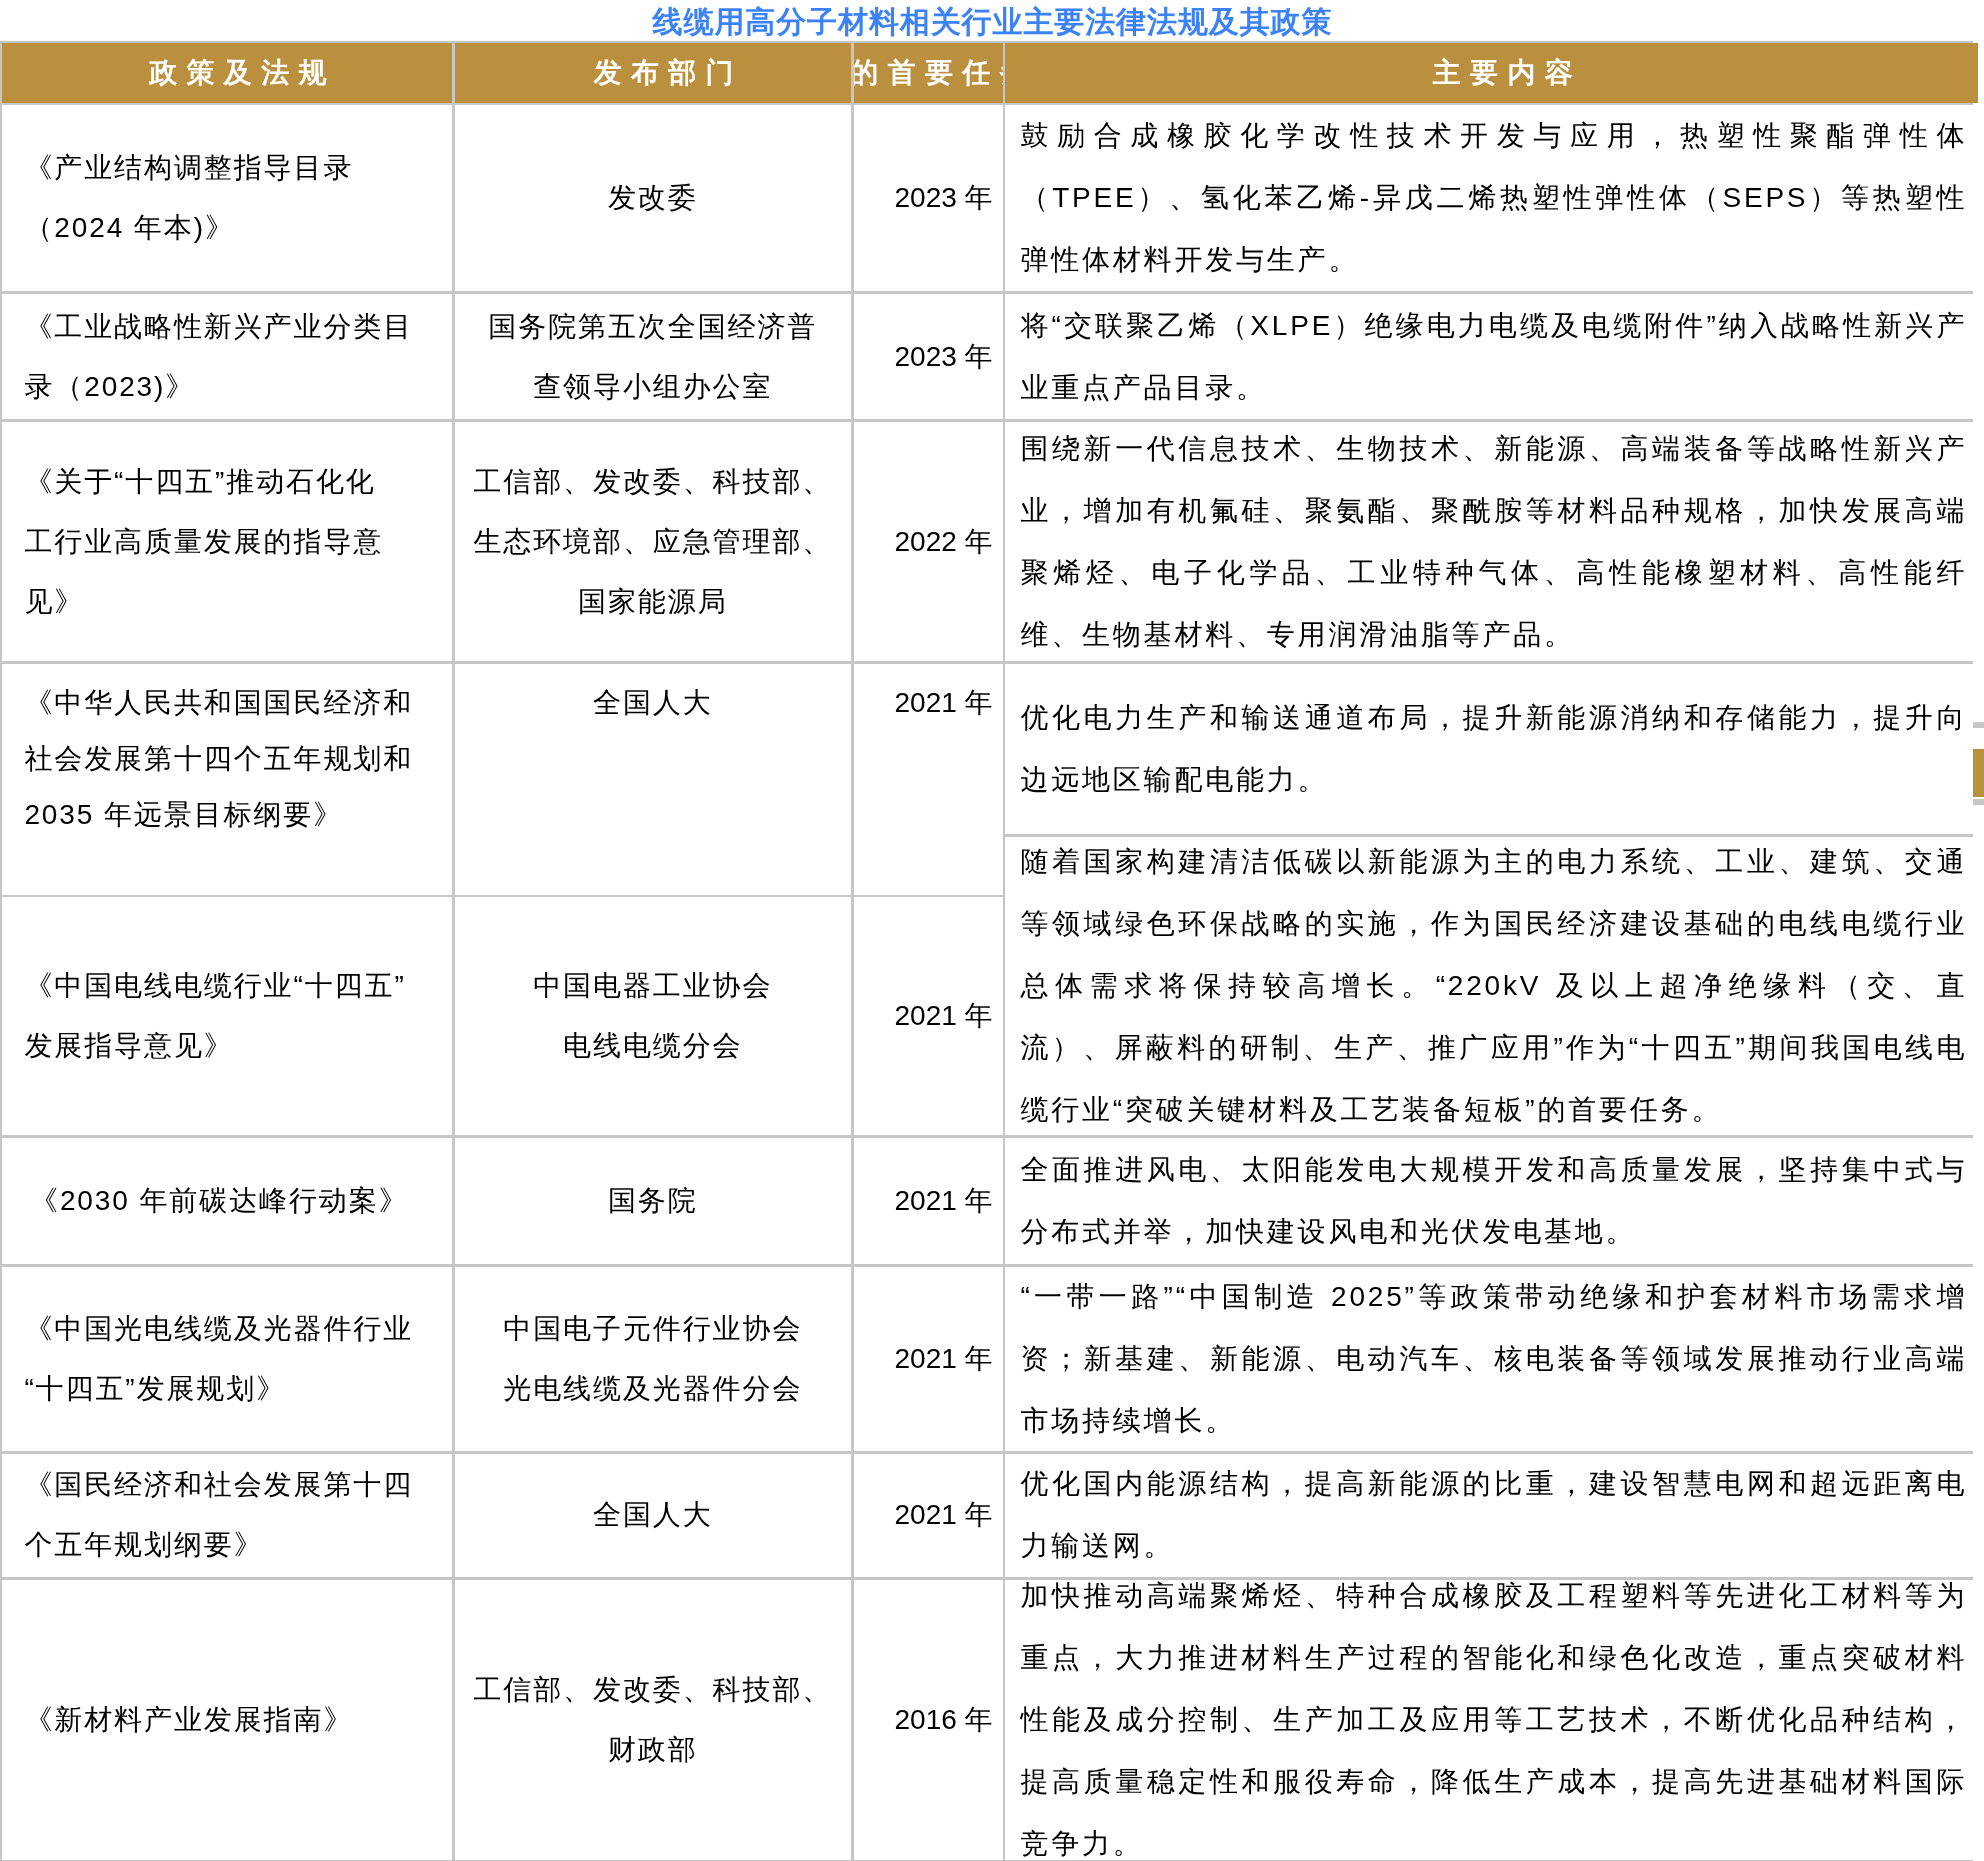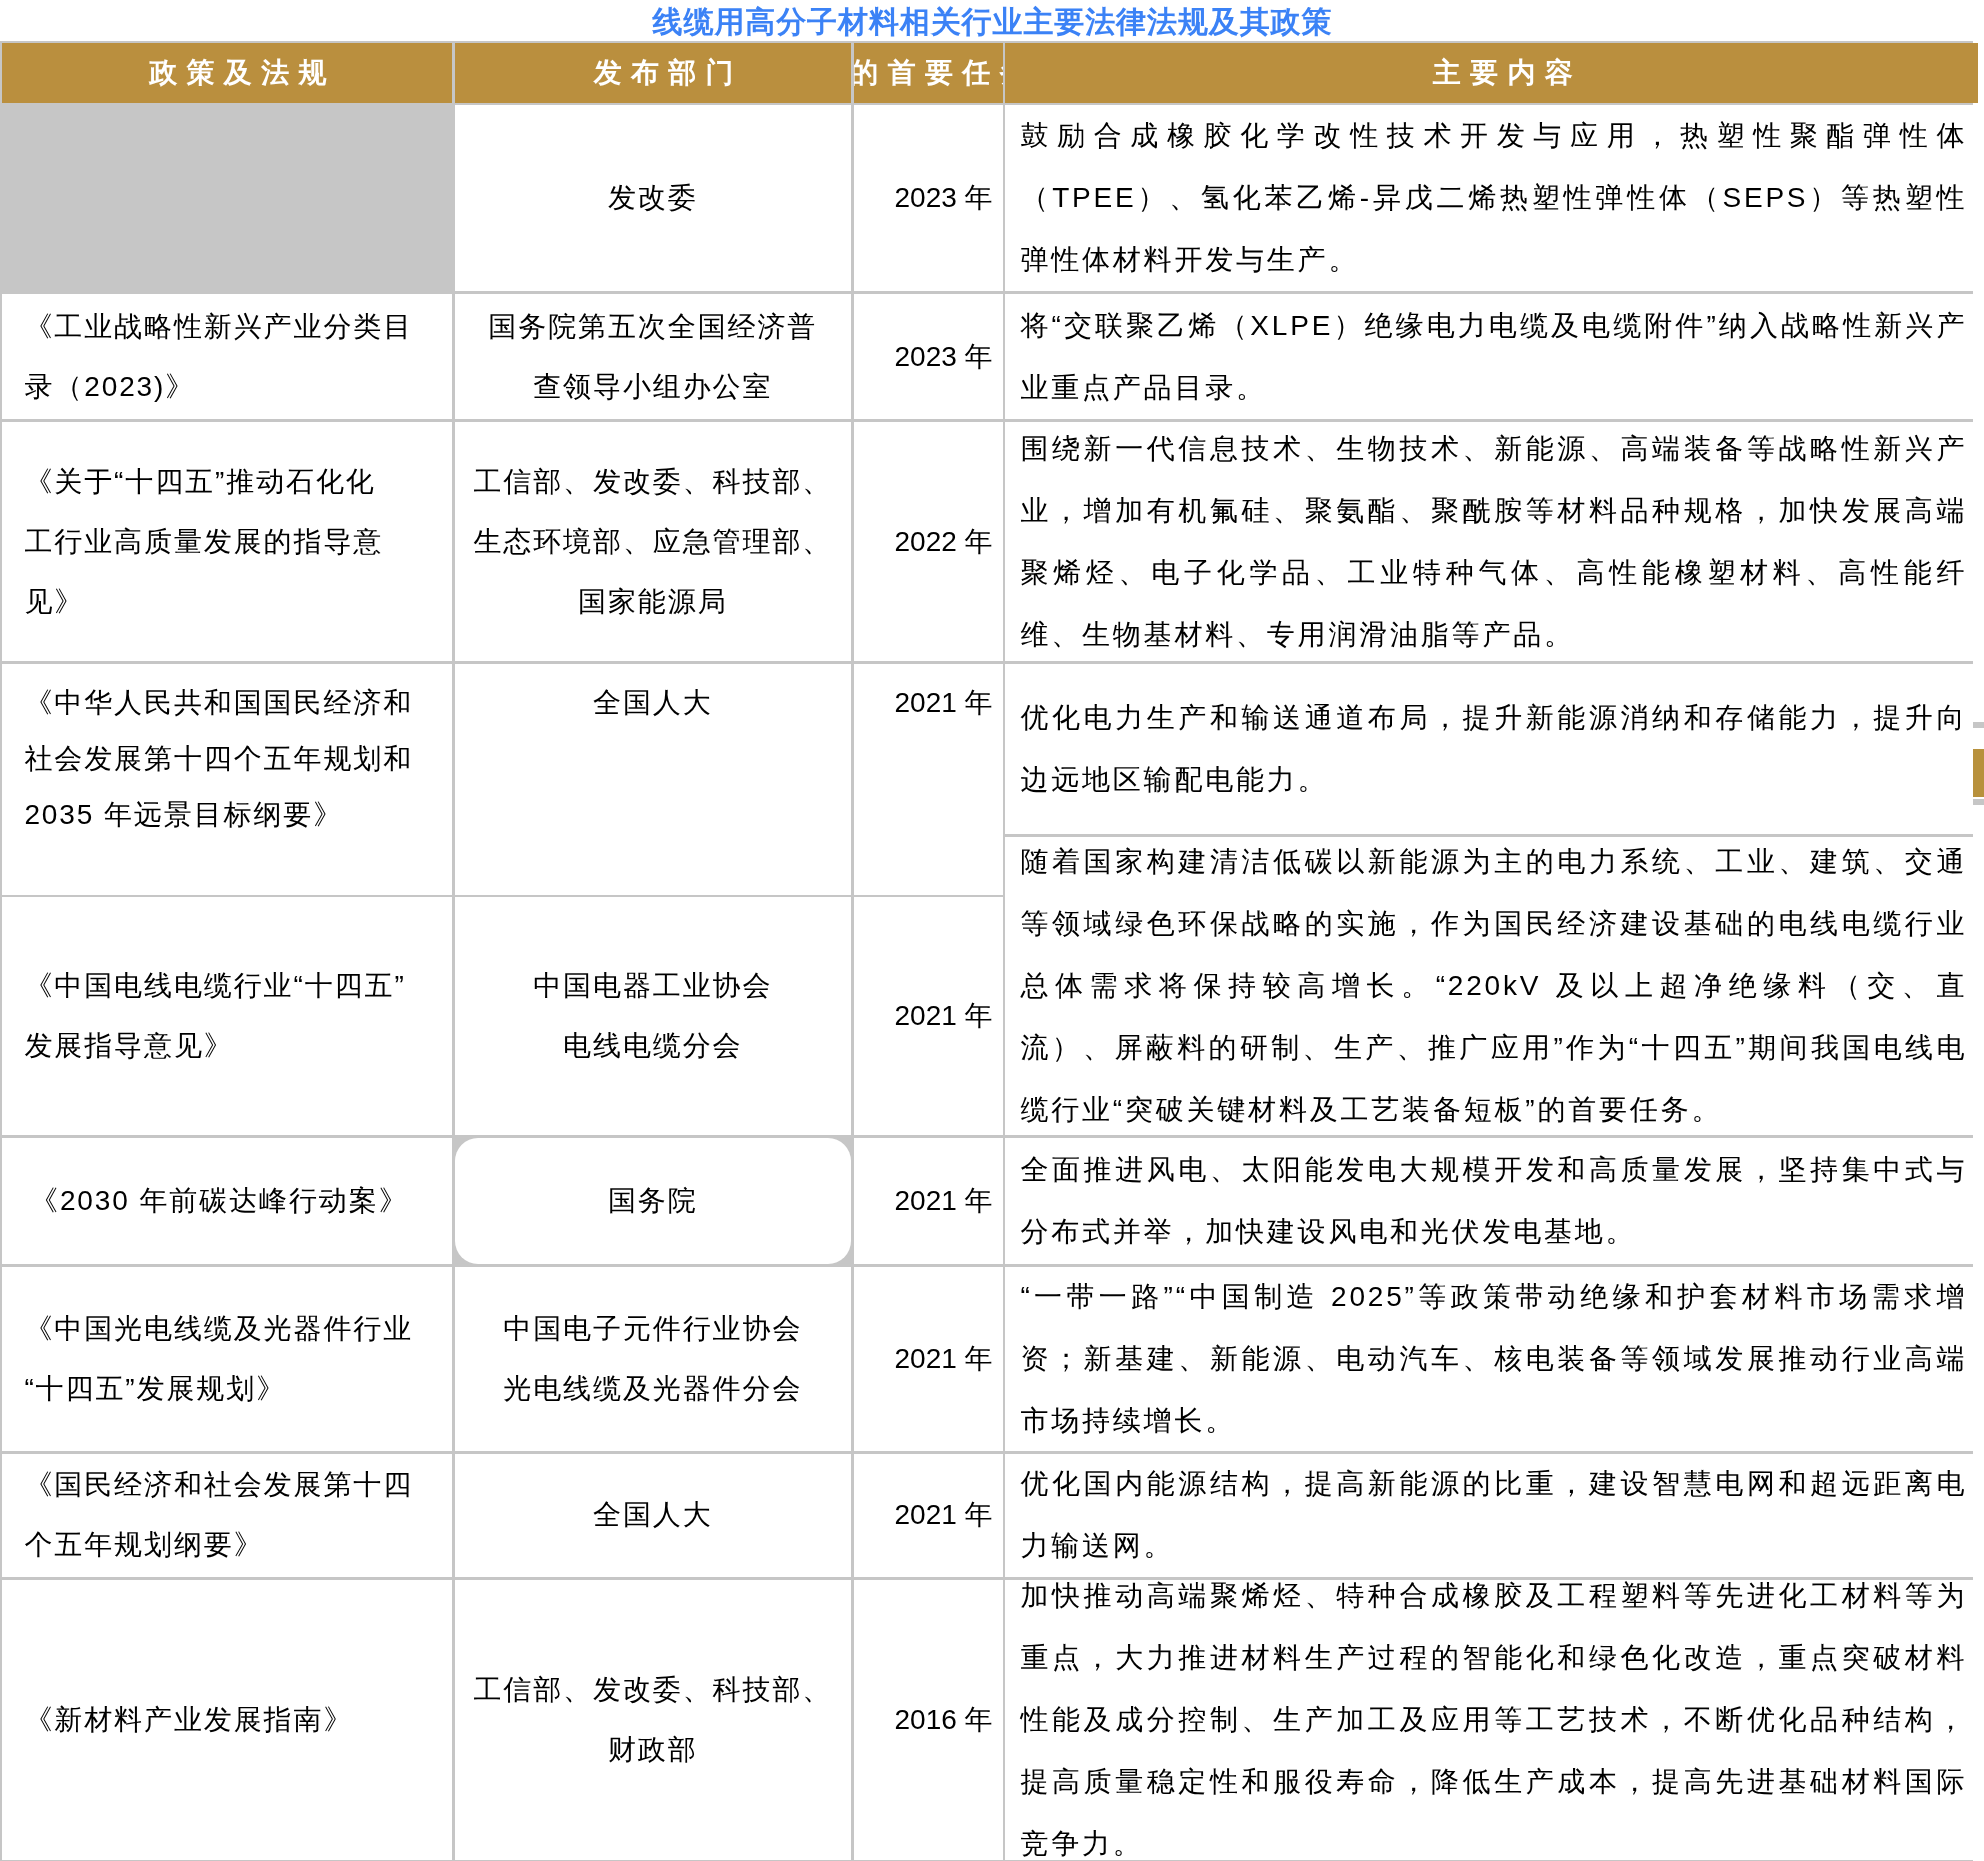--- a/index.html
+++ b/index.html
@@ -59,20 +59,22 @@
 
 <div class="title">线缆用高分子材料相关行业主要法律法规及其政策</div>
 
 <div class="grid">
 
   <div class="cell hdr" style="grid-column:1;grid-row:1;">政策及法规</div>
   <div class="cell hdr" style="grid-column:2;grid-row:1;">发布部门</div>
   <div class="cell hdr" style="grid-column:3;grid-row:1;">的首要任务</div>
   <div class="cell hdr" style="grid-column:4;grid-row:1;">主要内容</div>
 
+  <div class="cell c-policy" style="grid-column:1;grid-row:2;">《产业结构调整指导目录
+（2024 年本)》</div>
   <div class="cell c-dept" style="grid-column:2;grid-row:2;">发改委</div>
   <div class="cell c-date" style="grid-column:3;grid-row:2;">2023 年</div>
   <div class="cell c-content" style="grid-column:4;grid-row:2;">
       <span>鼓励合成橡胶化学改性技术开发与应用，热塑性聚酯弹性体（TPEE）、氢化苯乙烯-异戊二烯热塑性弹性体（SEPS）等热塑性弹性体材料开发与生产。</span>
     </div>
 
   <div class="cell c-policy" style="grid-column:1;grid-row:3;">《工业战略性新兴产业分类目
 录（2023)》</div>
   <div class="cell c-dept" style="grid-column:2;grid-row:3;">国务院第五次全国经济普
 查领导小组办公室</div>
@@ -104,21 +106,21 @@
   <div class="cell c-policy" style="grid-column:1;grid-row:7;">《中国电线电缆行业“十四五”
 发展指导意见》</div>
   <div class="cell c-dept" style="grid-column:2;grid-row:7;">中国电器工业协会
 电线电缆分会</div>
   <div class="cell c-date" style="grid-column:3;grid-row:7;">2021 年</div>
   <div class="cell c-content" style="grid-column:4;grid-row:6 / span 2;justify-content:center;">
       <span>随着国家构建清洁低碳以新能源为主的电力系统、工业、建筑、交通等领域绿色环保战略的实施，作为国民经济建设基础的电线电缆行业总体需求将保持较高增长。“220kV 及以上超净绝缘料（交、直流）、屏蔽料的研制、生产、推广应用”作为“十四五”期间我国电线电缆行业“突破关键材料及工艺装备短板”的首要任务。</span>
     </div>
 
   <div class="cell c-policy" style="grid-column:1;grid-row:8;padding-left:28px;">《2030 年前碳达峰行动案》</div>
-  <div class="cell c-dept" style="grid-column:2;grid-row:8;border-radius:23px;">国务院</div>
+  <div class="cell c-dept" style="grid-column:2;grid-row:8;">国务院</div>
   <div class="cell c-date" style="grid-column:3;grid-row:8;">2021 年</div>
   <div class="cell c-content" style="grid-column:4;grid-row:8;">
       <span>全面推进风电、太阳能发电大规模开发和高质量发展，坚持集中式与分布式并举，加快建设风电和光伏发电基地。</span>
     </div>
 
   <div class="cell c-policy" style="grid-column:1;grid-row:9;">《中国光电线缆及光器件行业
 “十四五”发展规划》</div>
   <div class="cell c-dept" style="grid-column:2;grid-row:9;">中国电子元件行业协会
 光电线缆及光器件分会</div>
   <div class="cell c-date" style="grid-column:3;grid-row:9;">2021 年</div>

